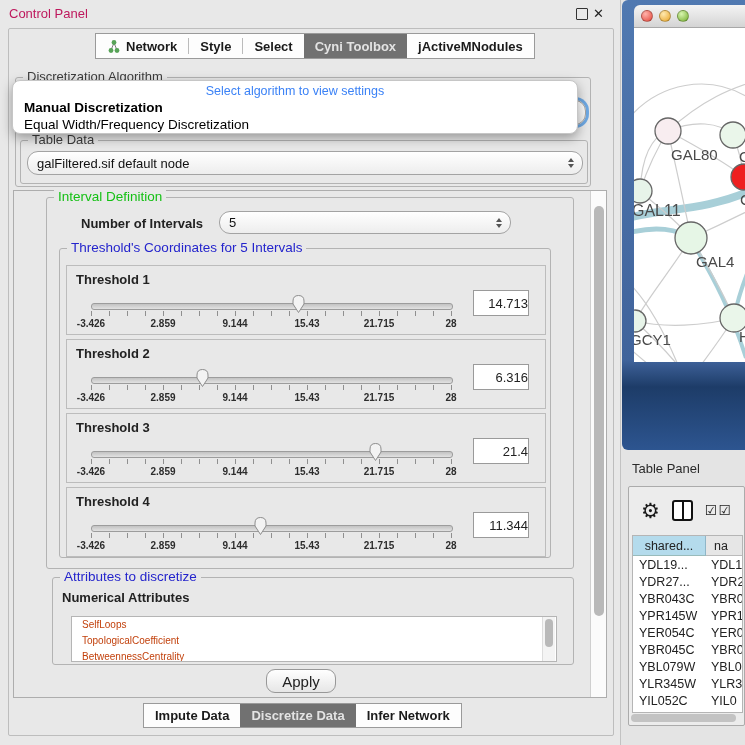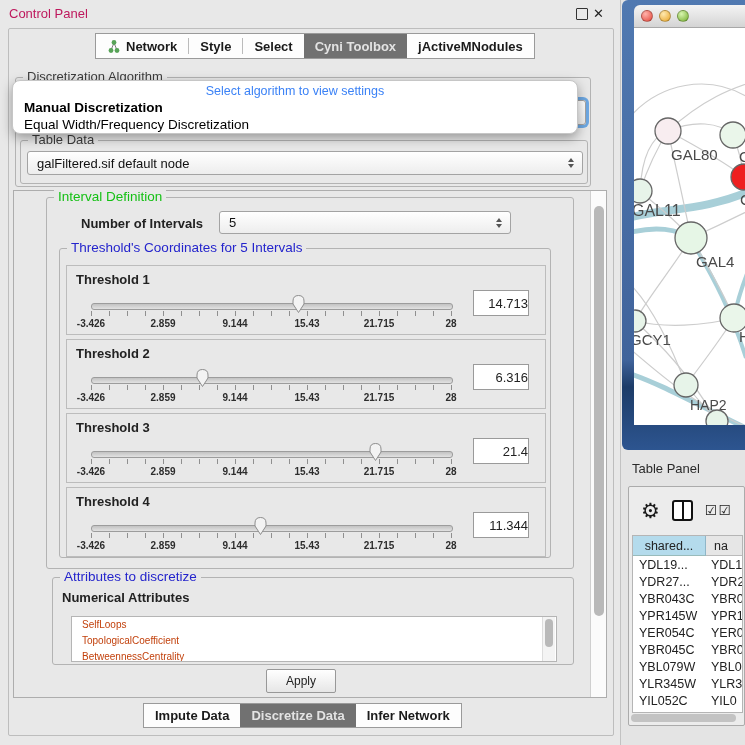--- a/index.html
+++ b/index.html
@@ -24,21 +24,21 @@
   .net-ico{margin-right:6px}
 
   
   .group{position:absolute;border:1px solid #b3b3b3;border-radius:3px;box-sizing:border-box}
   .legend{position:absolute;top:-9px;left:7px;background:#e8e8e8;padding:0 4px;font-size:13px;font-weight:bold;white-space:nowrap}
   .legend.green{color:#14c014;font-weight:normal;font-size:13.5px}
   .legend.blue{color:#2424cc;font-weight:normal;font-size:13.5px}
   .legend.plain{color:#3c3c3c;font-weight:normal}
 
   
-  .combo{position:absolute;background:linear-gradient(180deg,#ffffff,#ededed);border:1px solid #a3a3a3;border-radius:3px;
+  .combo{position:absolute;background:linear-gradient(180deg,#ffffff,#ededed);border:1px solid #a3a3a3;border-radius:11px;
          display:flex;align-items:center;padding-left:9px;font-size:13px;color:#111;box-sizing:border-box}
   .spin{position:absolute;right:8px;top:50%;transform:translateY(-50%);display:flex;flex-direction:column;gap:2px}
   .spin i{display:block;width:0;height:0;border-left:3.5px solid transparent;border-right:3.5px solid transparent}
   .spin .up{border-bottom:4.5px solid #555}
   .spin .dn{border-top:4.5px solid #555}
   .focus-ring{box-shadow:0 0 0 3px #6ea8e2}
 
   
   #algo-popup{left:12px;top:80px;width:566px;height:54px;background:#fff;border:1px solid #c6c6c6;border-radius:8px;
               box-shadow:0 4px 12px rgba(0,0,0,.35);z-index:30;box-sizing:border-box;padding-top:3px}
@@ -64,32 +64,32 @@
           font-size:13px;display:flex;align-items:center;justify-content:flex-end;padding-right:0;box-sizing:border-box}
 
   
   .attr-title{position:absolute;left:9px;top:12px;font-weight:bold;font-size:13px}
   .attr-list{position:absolute;left:18px;top:38px;width:486px;height:46px;background:#fff;border:1px solid #b5b5b5;
              overflow:hidden;box-sizing:border-box;padding:2px 0 0 10px}
   .attr-item{font-size:10px;height:16px;color:#c2410c}
   .attr-scroll{position:absolute;right:1px;top:1px;width:12px;height:44px;background:#f4f4f4;border-left:1px solid #ddd}
   .attr-scroll .thumb{position:absolute;left:2px;top:2px;width:8px;height:28px;border-radius:4px;background:#b9b9b9}
 
-  .btn{background:linear-gradient(180deg,#ffffff,#e6e6e6);border:1px solid #989898;border-radius:2px;
-       font-size:12px;display:flex;align-items:center;justify-content:center}
+  .btn{background:linear-gradient(180deg,#ffffff,#e6e6e6);border:1px solid #989898;border-radius:9px;
+       font-size:15px;display:flex;align-items:center;justify-content:center}
 
   
   #net-window{left:622px;top:0;width:123px;height:450px;background:linear-gradient(180deg,#5079b1 0%,#40639b 80%,#1d3c68 86%,#2d5590 100%);border-radius:6px 0 0 6px}
   .mac-bar{left:634px;top:5px;width:111px;height:23px;background:linear-gradient(180deg,#f4f4f4,#d4d4d4);
            border-radius:6px 0 0 0;border-bottom:1px solid #a8a8a8;display:flex;align-items:center;padding-left:7px;box-sizing:border-box;gap:6px}
   .light{width:12px;height:12px;border-radius:50%;border:1px solid rgba(0,0,0,.25);box-sizing:border-box}
   .light.red{background:radial-gradient(circle at 35% 30%,#ffb3ab,#e4463a)}
   .light.yellow{background:radial-gradient(circle at 35% 30%,#ffe9b0,#e8a426)}
   .light.green{background:radial-gradient(circle at 35% 30%,#d8f5b0,#74ae2e)}
-  #net-canvas{left:634px;top:28px;width:111px;height:397px;background:#fff;overflow:hidden}
+  #net-canvas{left:634px;top:28px;width:111px;height:334px;background:#fff;overflow:hidden}
 
   
   .tp-title{left:632px;top:461px;font-size:13px;color:#2a2a2a}
   #table-panel{left:628px;top:486px;width:117px;height:240px;background:#ececec;border:1px solid #ababab;border-radius:2px;box-sizing:border-box;overflow:hidden}
   .tp-toolbar{position:absolute;left:0;top:0;width:100%;height:46px;display:flex;align-items:center;gap:12px;padding-left:12px;box-sizing:border-box}
   .gear{font-size:21px;color:#1a1a1a;line-height:1}
   .cols-ico{width:17px;height:17px;border:2px solid #111;border-radius:3px;position:relative;background:#fff}
   .cols-ico::after{content:"";position:absolute;left:50%;top:0;width:2px;height:100%;background:#111}
   .checks{font-size:14px;color:#222;letter-spacing:1px}
   .tp-table{position:absolute;left:3px;top:48px;width:111px;height:178px;background:#fff;border:1px solid #b5b5b5;box-sizing:border-box;overflow:hidden}

